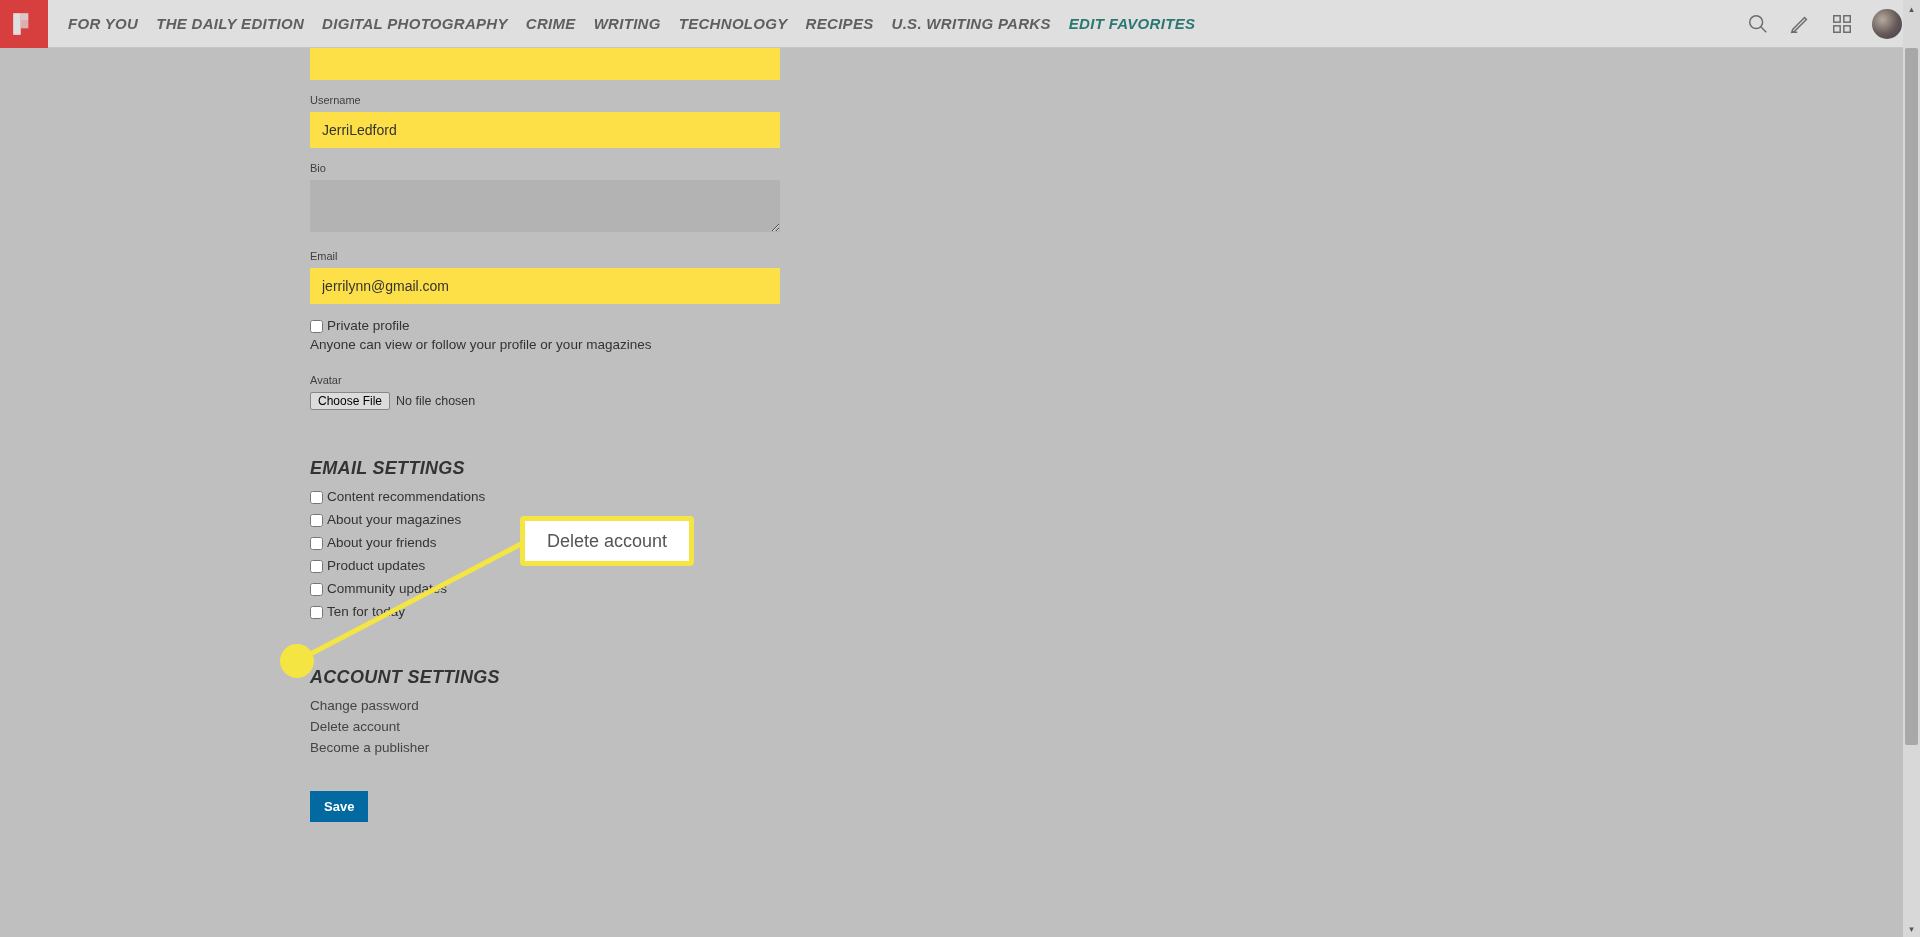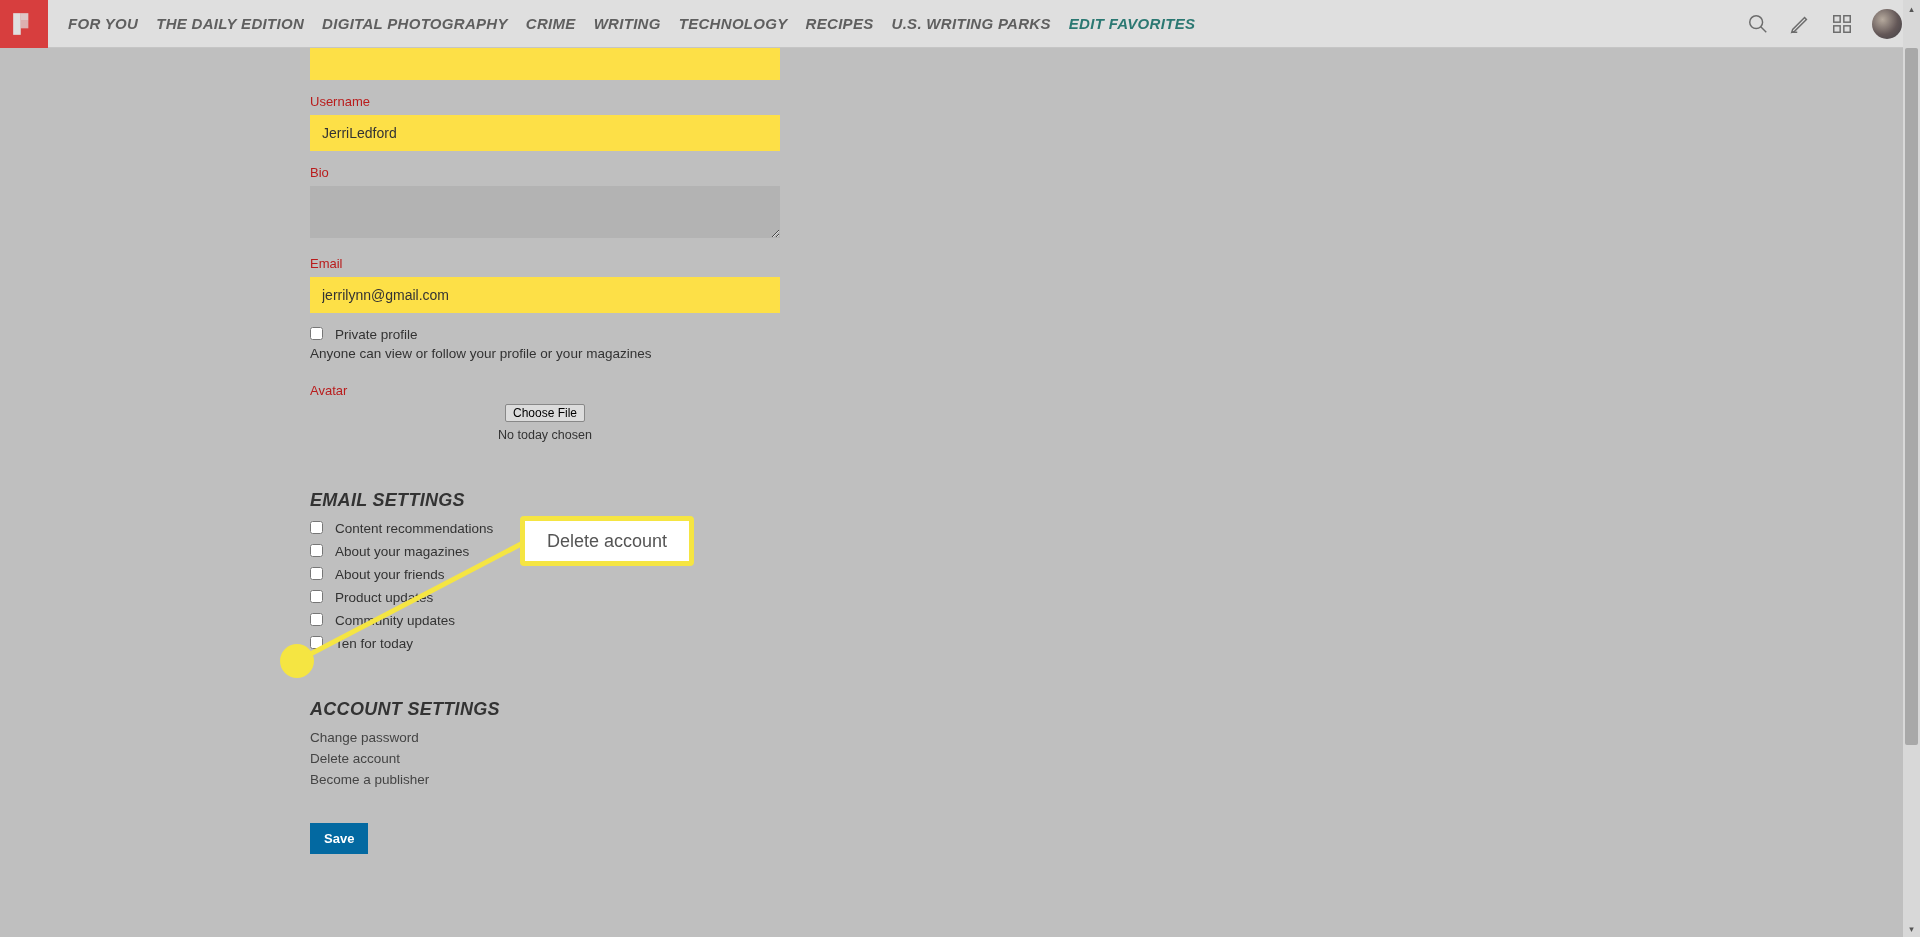--- a/index.html
+++ b/index.html
@@ -83,22 +83,22 @@
   height: 100%;
   position: relative;
 }
 .content {
   margin-left: 310px;
   width: 470px;
   padding-top: 0;
 }
 .field-row { margin-bottom: 14px; }
 .field-label {
-  font-size: 13px;
-  color: #b91c1c;
+  font-size: 11px;
+  color: #404040;
   margin-bottom: 6px;
   display: block;
 }
 .text-input {
   width: 100%;
   height: 36px;
   background: #fde047;
   border: none;
   padding: 0 12px;
   font-size: 14px;
@@ -109,31 +109,31 @@
   height: 52px;
   background: #b3b3b3;
   border: none;
   padding: 8px 12px;
   font-size: 14px;
   resize: both;
   color: #333;
 }
 .check-row {
   display: flex;
-  align-items: flex-start;
-  gap: 12px;
+  align-items: flex-end;
+  gap: 4px;
   margin-bottom: 4px;
 }
 .check-row input[type=checkbox] {
   width: 13px; height: 13px;
 }
 .check-label { font-size: 13.5px; color: #333; }
 .subtext { font-size: 13.5px; color: #333; margin-top: 2px; }
 .avatar-section { margin-top: 22px; }
-.file-row { display: flex; align-items: center; gap: 6px; margin-top: 3px; flex-direction: column; }
+.file-row { display: flex; align-items: center; gap: 6px; margin-top: 3px; }
 .file-btn {
   font-size: 12px;
   padding: 1px 7px;
   background: #dcdcdc;
   border: 1px solid #888;
   border-radius: 2px;
   cursor: pointer;
 }
 .file-text { font-size: 12.5px; color: #333; }
 .section-head {
@@ -304,21 +304,21 @@
     <div class="check-row" style="margin-top:12px;">
       <input type="checkbox" style="">
       <span class="check-label">Private profile</span>
     </div>
     <div class="subtext">Anyone can view or follow your profile or your magazines</div>
 
     <div class="avatar-section">
       <span class="field-label">Avatar</span>
       <div class="file-row">
         <button class="file-btn">Choose File</button>
-        <span class="file-text">No today chosen</span>
+        <span class="file-text">No file chosen</span>
       </div>
     </div>
 
     <div class="section-head">EMAIL SETTINGS</div>
     <div class="check-list">
       <div class="check-row">
           <input type="checkbox" style="">
           <span class="check-label">Content recommendations</span>
         </div>
       <div class="check-row">

